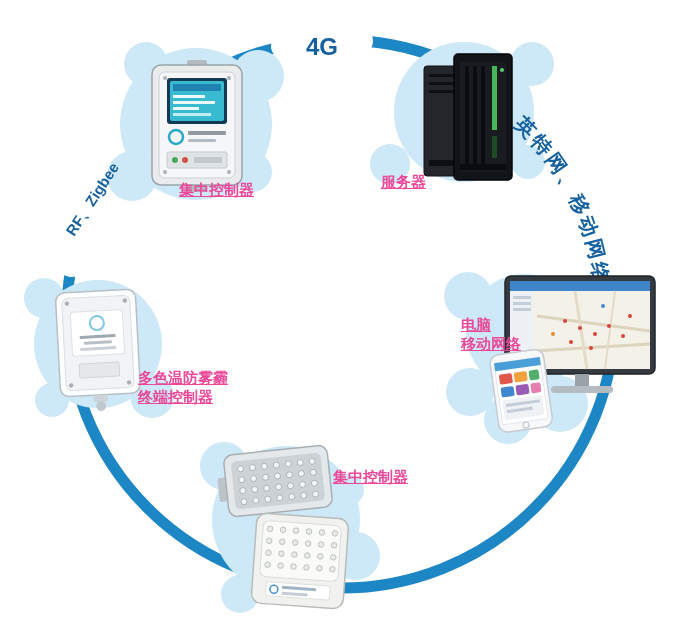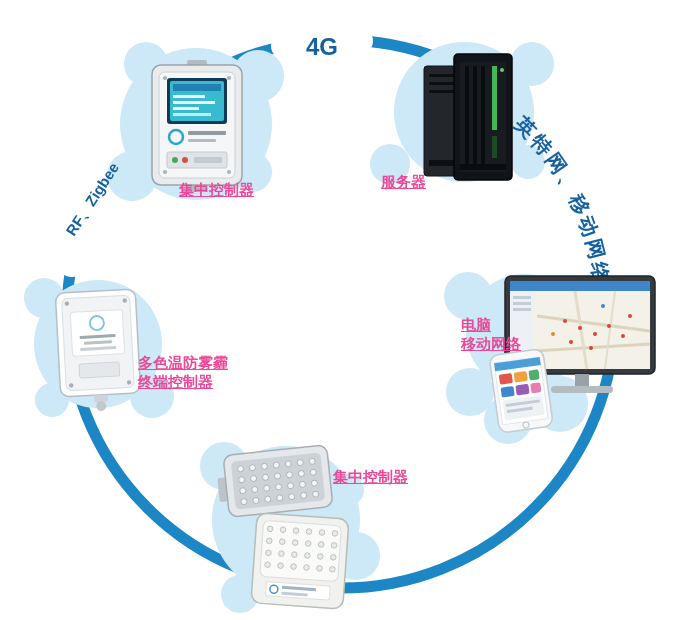--- a/index.html
+++ b/index.html
@@ -257,21 +257,21 @@
 
   <div class="node-label" style="left:179px;top:180px">集中控制器</div>
 
   <div class="node-label" style="left:381px;top:172px">服务器</div>
 
   <div class="node-label" style="left:461px;top:315px">
     <div>电脑</div>
     <div>移动网络</div>
   </div>
 
-  <div class="node-label" style="left:138px;top:353px">
+  <div class="node-label" style="left:138px;top:368px">
     <div>多色温防雾霾</div>
     <div>终端控制器</div>
   </div>
 
   <div class="node-label" style="left:333px;top:467px">
     <div>集中控制器</div>
   </div>
 
 </div>
 

